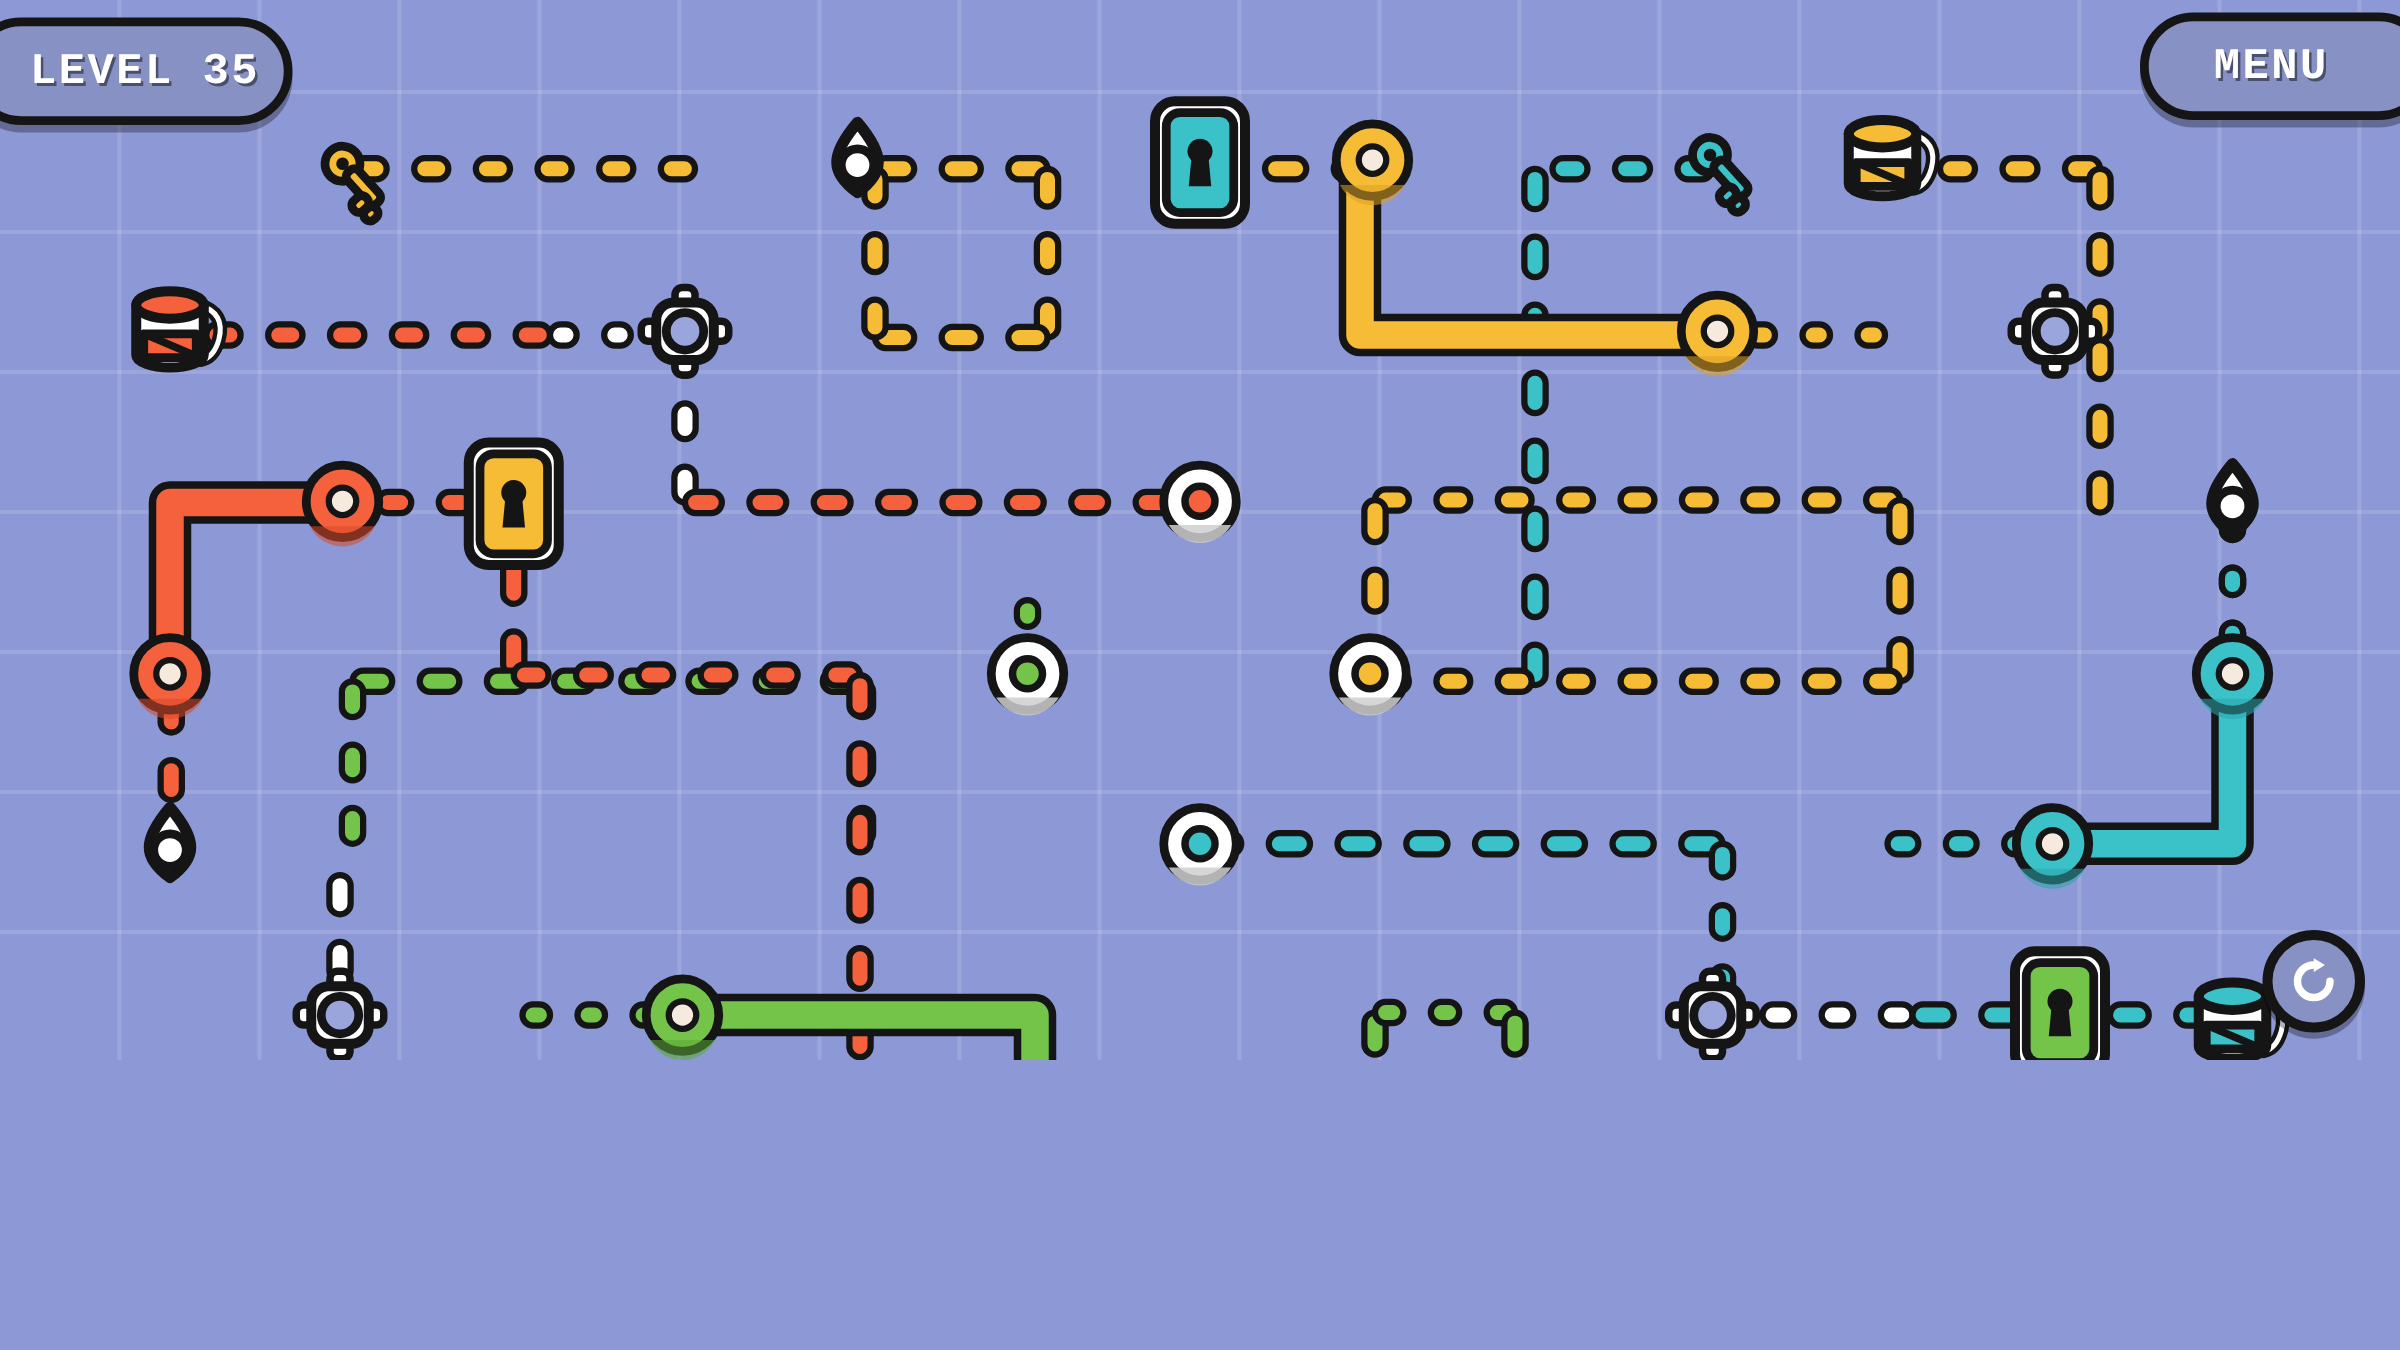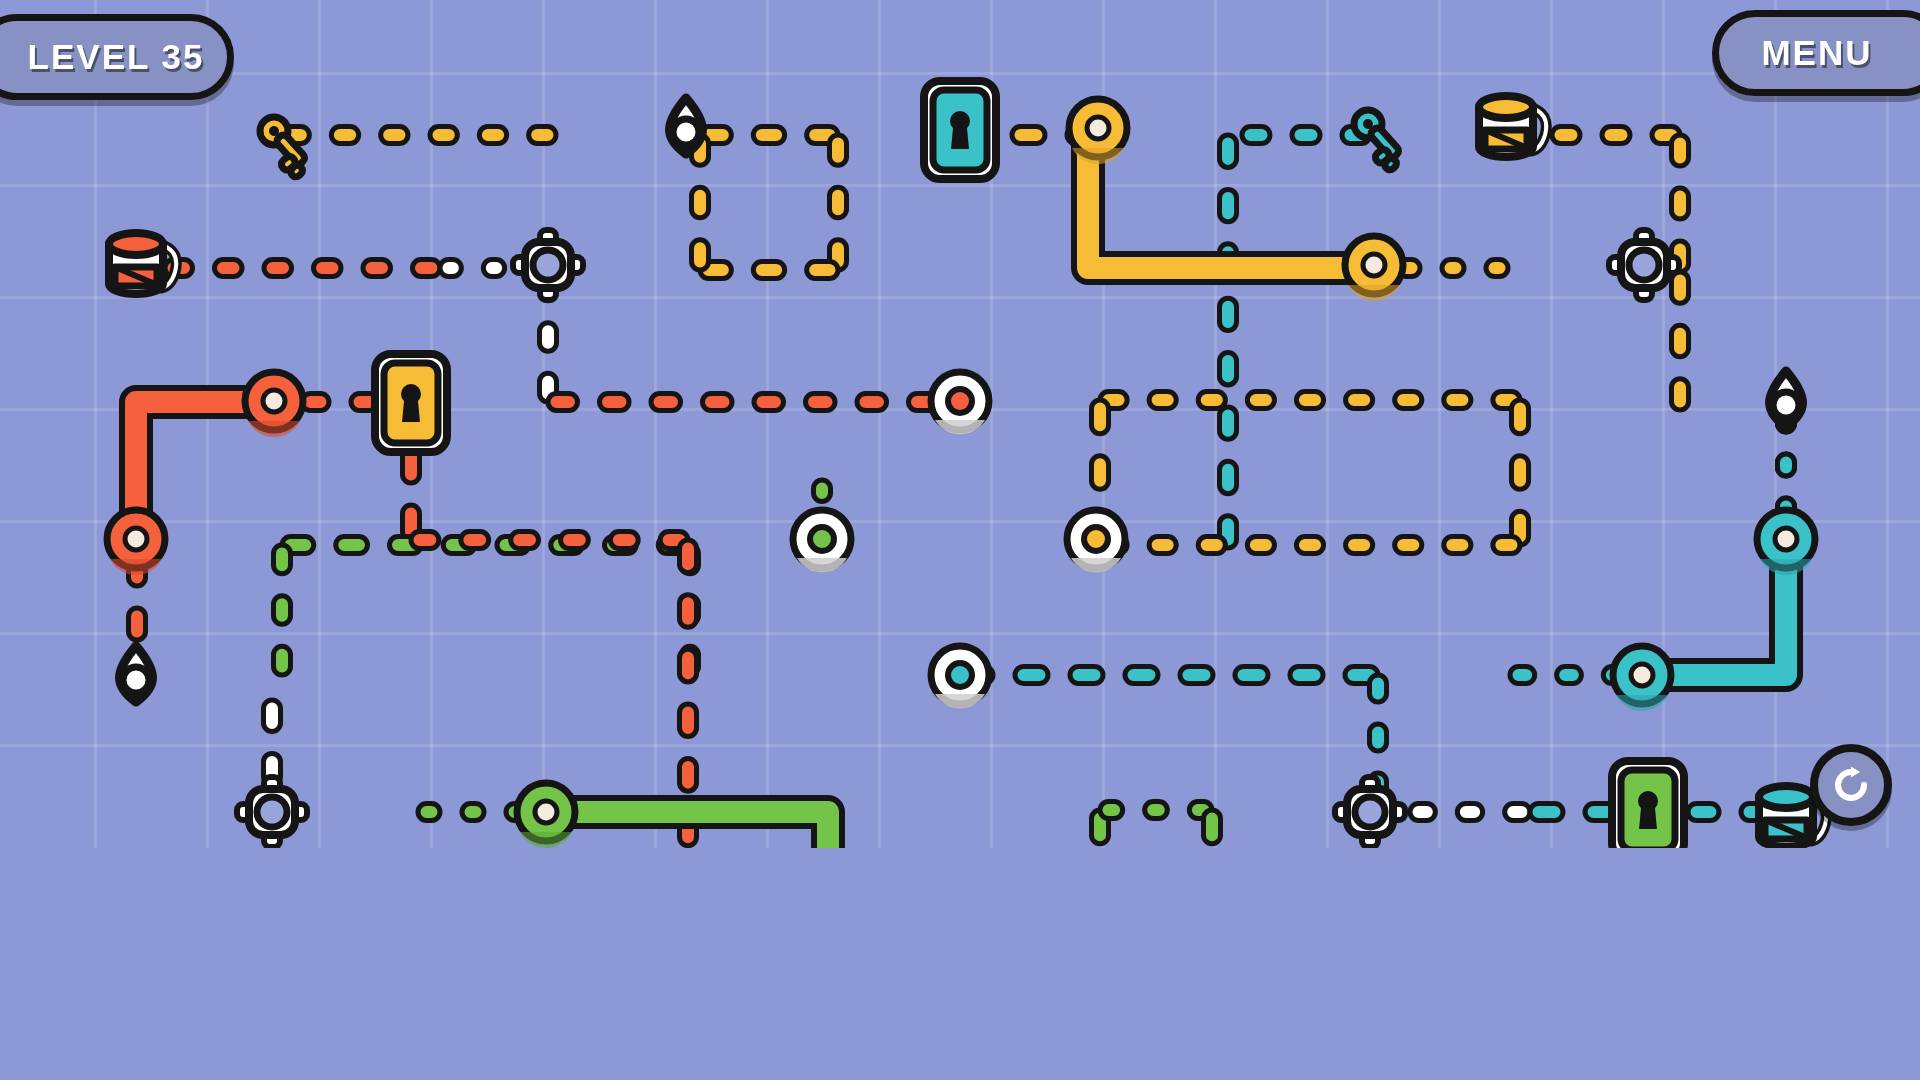--- a/index.html
+++ b/index.html
@@ -10,20 +10,21 @@
     background:#8d99d6;
   }
   #stage{
     position:relative;width:1920px;height:848px;overflow:hidden;
     background-color:#8d99d6;
     background-image:
       linear-gradient(to right, rgba(255,255,255,.13) 3px, transparent 3px),
       linear-gradient(to bottom, rgba(255,255,255,.13) 3px, transparent 3px);
     background-size:112px 112px;
     background-position:-18px -40px;
+    font-family:Liberation Mono, monospace;
   }
   #board{position:absolute;inset:0;}
   svg.layer{position:absolute;left:0;top:0;width:1920px;height:1080px;overflow:visible;}
 
   
   .pill{
     position:absolute;display:flex;align-items:center;justify-content:center;
     background:#8791c4;border:7px solid #151515;border-radius:44px;
     box-shadow:0 6px 0 rgba(0,0,0,.30);
     color:#ffffff;font-weight:bold;letter-spacing:2px;

